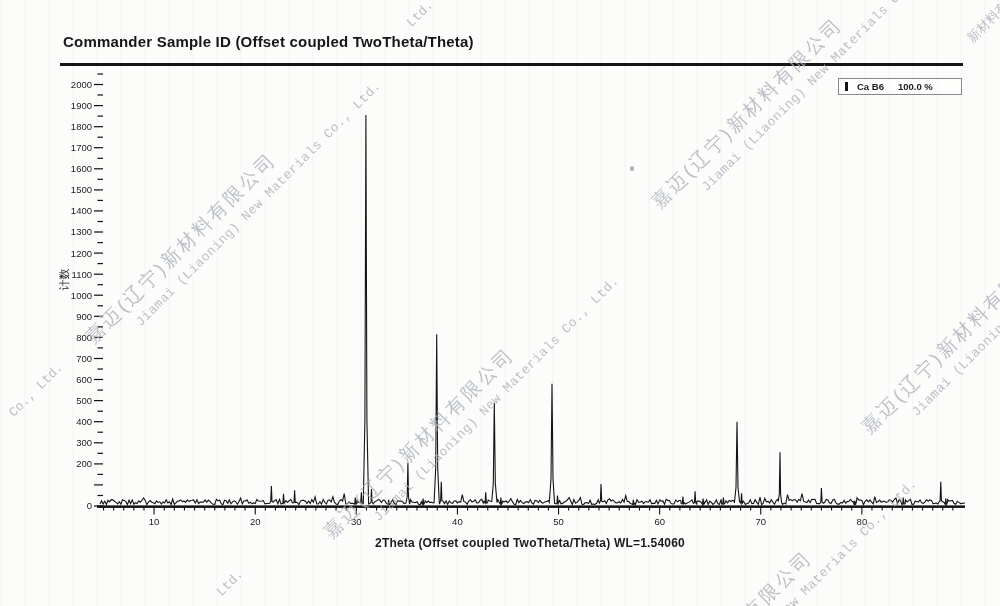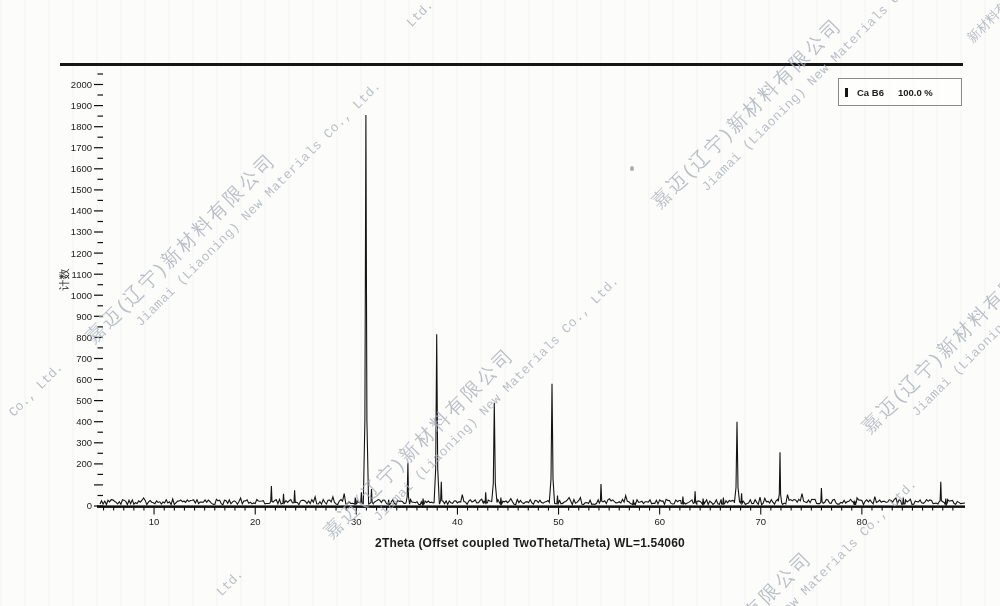--- a/index.html
+++ b/index.html
@@ -16,21 +16,21 @@
   }
   .page-title{
     position:absolute;left:63px;top:33px;
     font-size:15px;font-weight:bold;color:#161616;letter-spacing:0.2px;
     white-space:nowrap;
   }
   .title-rule{
     position:absolute;left:60px;top:63px;width:903px;height:3px;background:#151515;
   }
   .legend{
-    position:absolute;left:838px;top:78px;width:124px;height:28px;
+    position:absolute;left:838px;top:78px;width:124px;height:17px;
     border:1px solid #8a8a8a;background:rgba(255,255,255,0.6);
     display:flex;align-items:center;box-sizing:border-box;padding:0 6px;
   }
   .legend-marker{width:3px;height:9px;background:#141414;margin-right:9px;}
   .legend-label{font-size:9.5px;font-weight:bold;color:#1a1a1a;margin-right:14px;white-space:nowrap;}
   .legend-value{font-size:9.5px;font-weight:bold;color:#1a1a1a;white-space:nowrap;text-align:center;}
   .y-axis-title{
     position:absolute;left:46px;top:272px;width:36px;text-align:center;
     font-size:11px;color:#1a1a1a;
     transform:rotate(-90deg);transform-origin:center center;
@@ -49,20 +49,21 @@
   .wm-cn{font-family:"Liberation Sans",sans-serif;font-size:19px;letter-spacing:3px;}
   .wm-en{font-family:"Liberation Mono",monospace;font-size:13px;letter-spacing:0.5px;padding-left:46px;margin-top:3px;}
   .wm-frag{font-family:"Liberation Mono",monospace;font-size:13px;color:#a9aeb8;opacity:0.8;}
   .speck{position:absolute;width:4px;height:5px;border-radius:50%;background:#6b6b6b;opacity:0.55;}
 </style>
 </head>
 <body>
 
 <div id="scan">
 
+  <div class="page-title">Commander Sample ID (Offset coupled TwoTheta/Theta)</div>
   <div class="title-rule"></div>
 
   <div class="legend">
     <span class="legend-marker"></span>
     <span class="legend-label">Ca B6</span>
     <span class="legend-value">100.0 %</span>
   </div>
 
   <svg id="plot-svg" width="1000" height="606">
       <rect x="97" y="505.4" width="868" height="2.5" fill="#101010"></rect>

